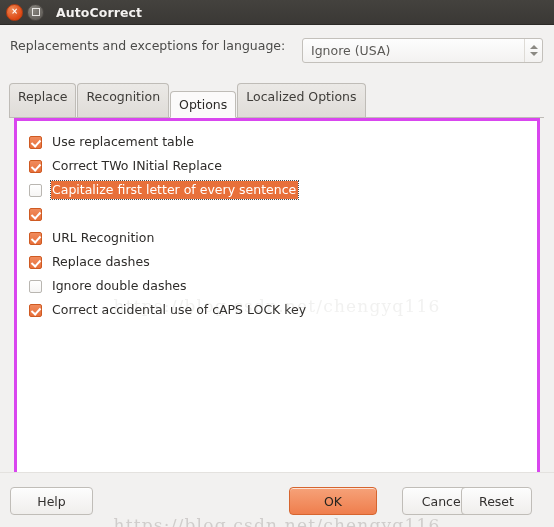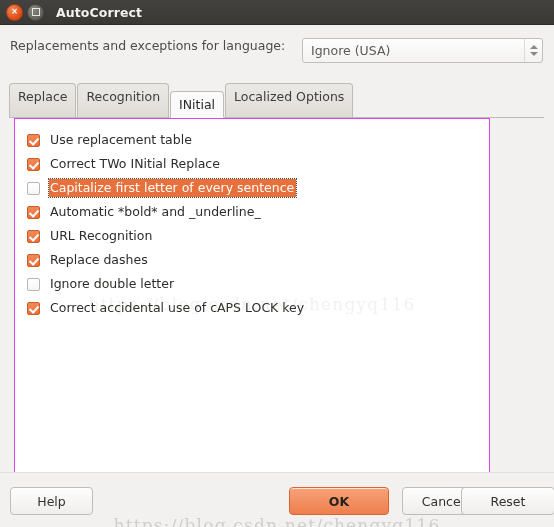--- a/index.html
+++ b/index.html
@@ -176,24 +176,24 @@
     z-index: 3;
     margin-bottom: -1px;
     border-bottom: 1px solid #fbfafa;
   }
 
   
   .panel {
     position: absolute;
     left: 14px;
     top: 93px;
-    width: 476px;
+    width: 526px;
     height: 377px;
     background: #ffffff;
-    border: 1px solid #d946ef;
+    border: 3px solid #d946ef;
     box-sizing: border-box;
     box-shadow: 0 1px 0 rgba(255,255,255,0.9);
     overflow: hidden;
   }
   .panel-inner {
     position: absolute;
     inset: 0;
     padding: 9px 6px 0 6px;
   }
   .opt-row {
@@ -296,28 +296,28 @@
     background: linear-gradient(to bottom, #fdfdfd 0%, #f0eeec 100%);
     display: flex;
     align-items: center;
     justify-content: center;
     box-sizing: border-box;
     cursor: default;
     box-shadow: 0 1px 0 rgba(255,255,255,0.7) inset;
   }
   .btn-help { left: 10px; width: 83px; }
   .btn-ok {
-    left: 289px; width: 100px;
+    left: 289px; width: 88px;
     background: linear-gradient(to bottom, #f6a279 0%, #ef7e4d 100%);
     border: 1px solid #d6652f;
     color: #26241f;
-    font-weight: bold;
+    font-weight: normal;
   }
   .btn-cancel { left: 402px; width: 82px; }
-  .btn-reset { left: 461px; width: 94px; }
+  .btn-reset { left: 461px; width: 71px; }
 </style>
 </head>
 <body>
 
 <div class="window">
 
   <div class="titlebar">
     <div class="win-btn win-close">×</div>
     <div class="win-btn win-max">
         <span class="sq"></span>
@@ -334,21 +334,21 @@
         <div class="spin-arrows">
           <span class="arrow-up"></span>
           <span class="arrow-dn"></span>
         </div>
       </div>
     </div>
 
     <div class="tabbar">
       <div class="tab">Replace</div>
       <div class="tab">Recognition</div>
-      <div class="tab active">INitial</div>
+      <div class="tab active">Options</div>
       <div class="tab">Localized Options</div>
     </div>
 
     <div class="panel">
       <div class="panel-inner">
 
         <div class="opt-row">
           <span class="cb on"></span>
           <span class="opt-label">Use replacement table</span>
         </div>
@@ -358,36 +358,35 @@
           <span class="opt-label">Correct TWo INitial Replace</span>
         </div>
 
         <div class="opt-row selected">
           <span class="cb off"></span>
           <span class="opt-label">Capitalize first letter of every sentence</span>
         </div>
 
         <div class="opt-row">
           <span class="cb on"></span>
-          <span class="opt-label">Automatic *bold* and _underline_</span>
         </div>
 
         <div class="opt-row">
           <span class="cb on"></span>
           <span class="opt-label">URL Recognition</span>
         </div>
 
         <div class="opt-row">
           <span class="cb on"></span>
           <span class="opt-label">Replace dashes</span>
         </div>
 
         <div class="opt-row">
           <span class="cb off"></span>
-          <span class="opt-label">Ignore double letter</span>
+          <span class="opt-label">Ignore double dashes</span>
         </div>
 
         <div class="opt-row">
           <span class="cb on"></span>
           <span class="opt-label">Correct accidental use of cAPS LOCK key</span>
         </div>
 
         <div class="watermark-panel">https://blog.csdn.net/chengyq116</div>
       </div>
     </div>

